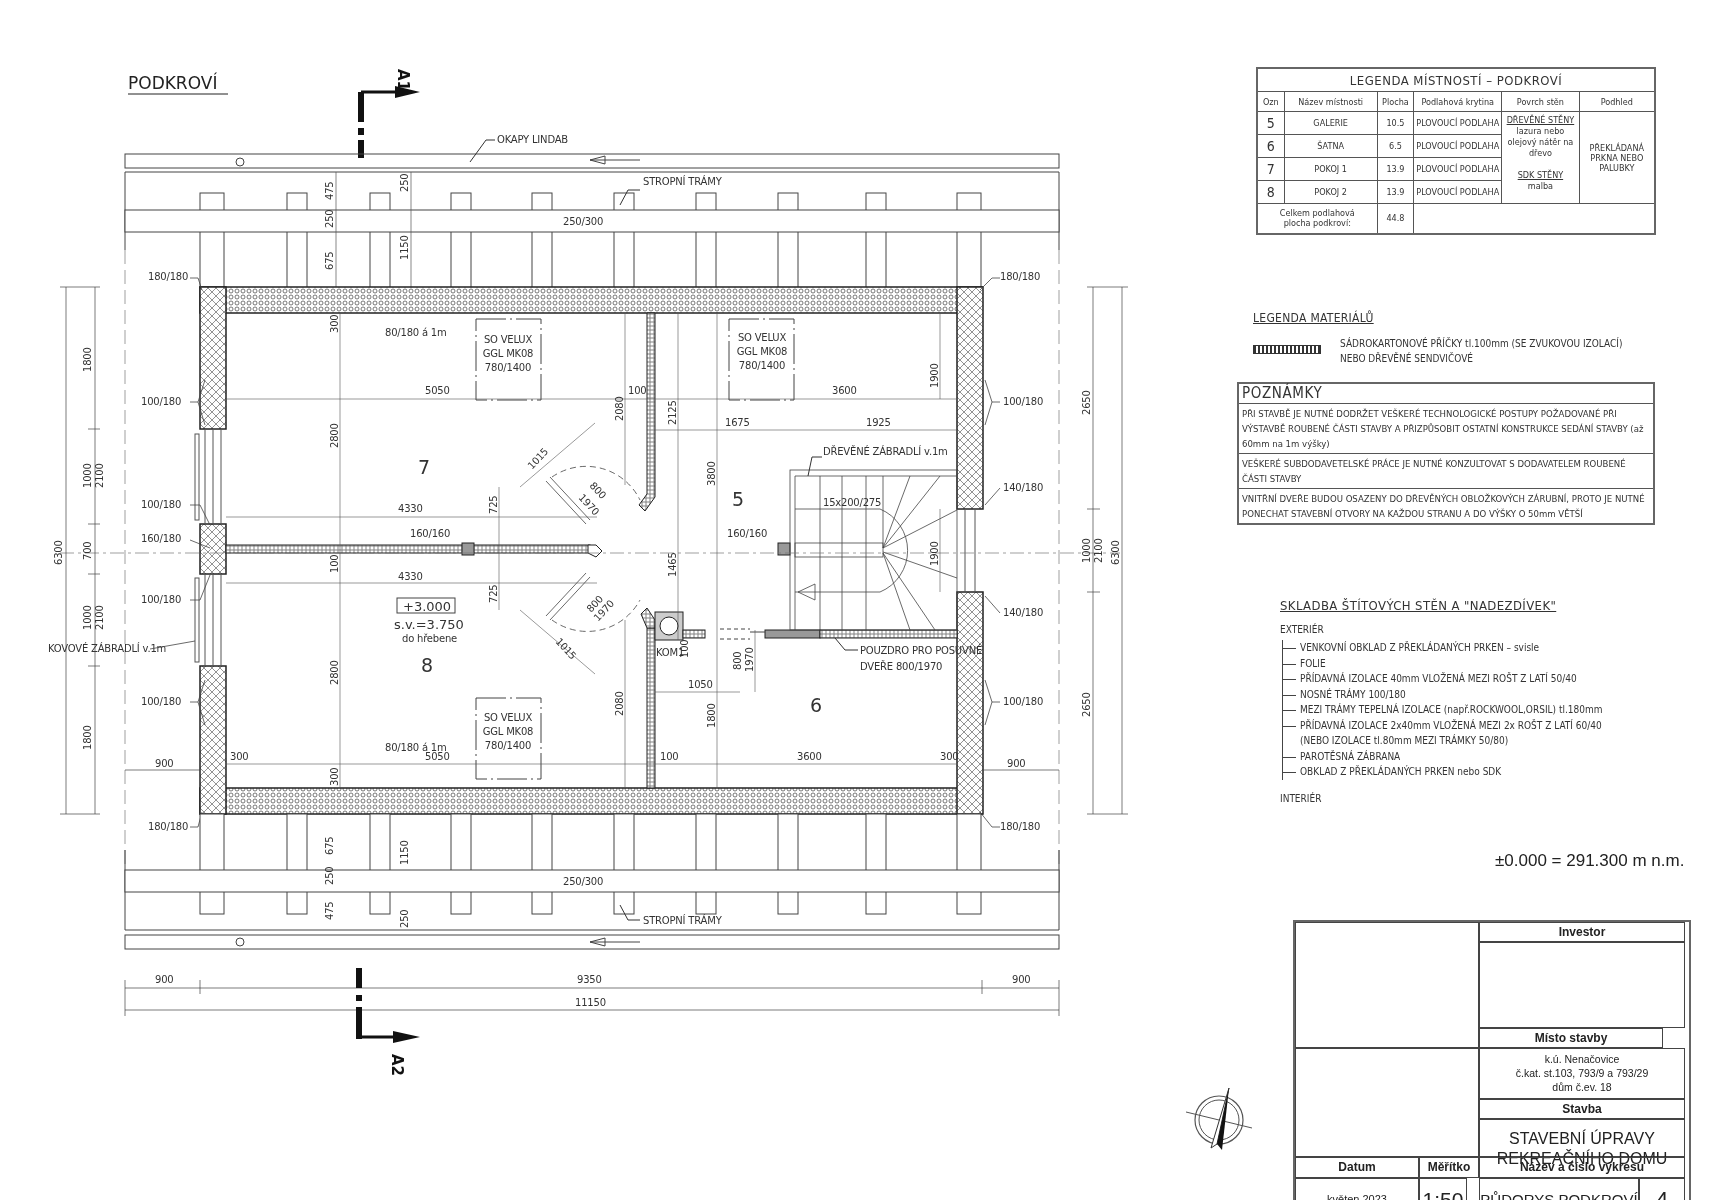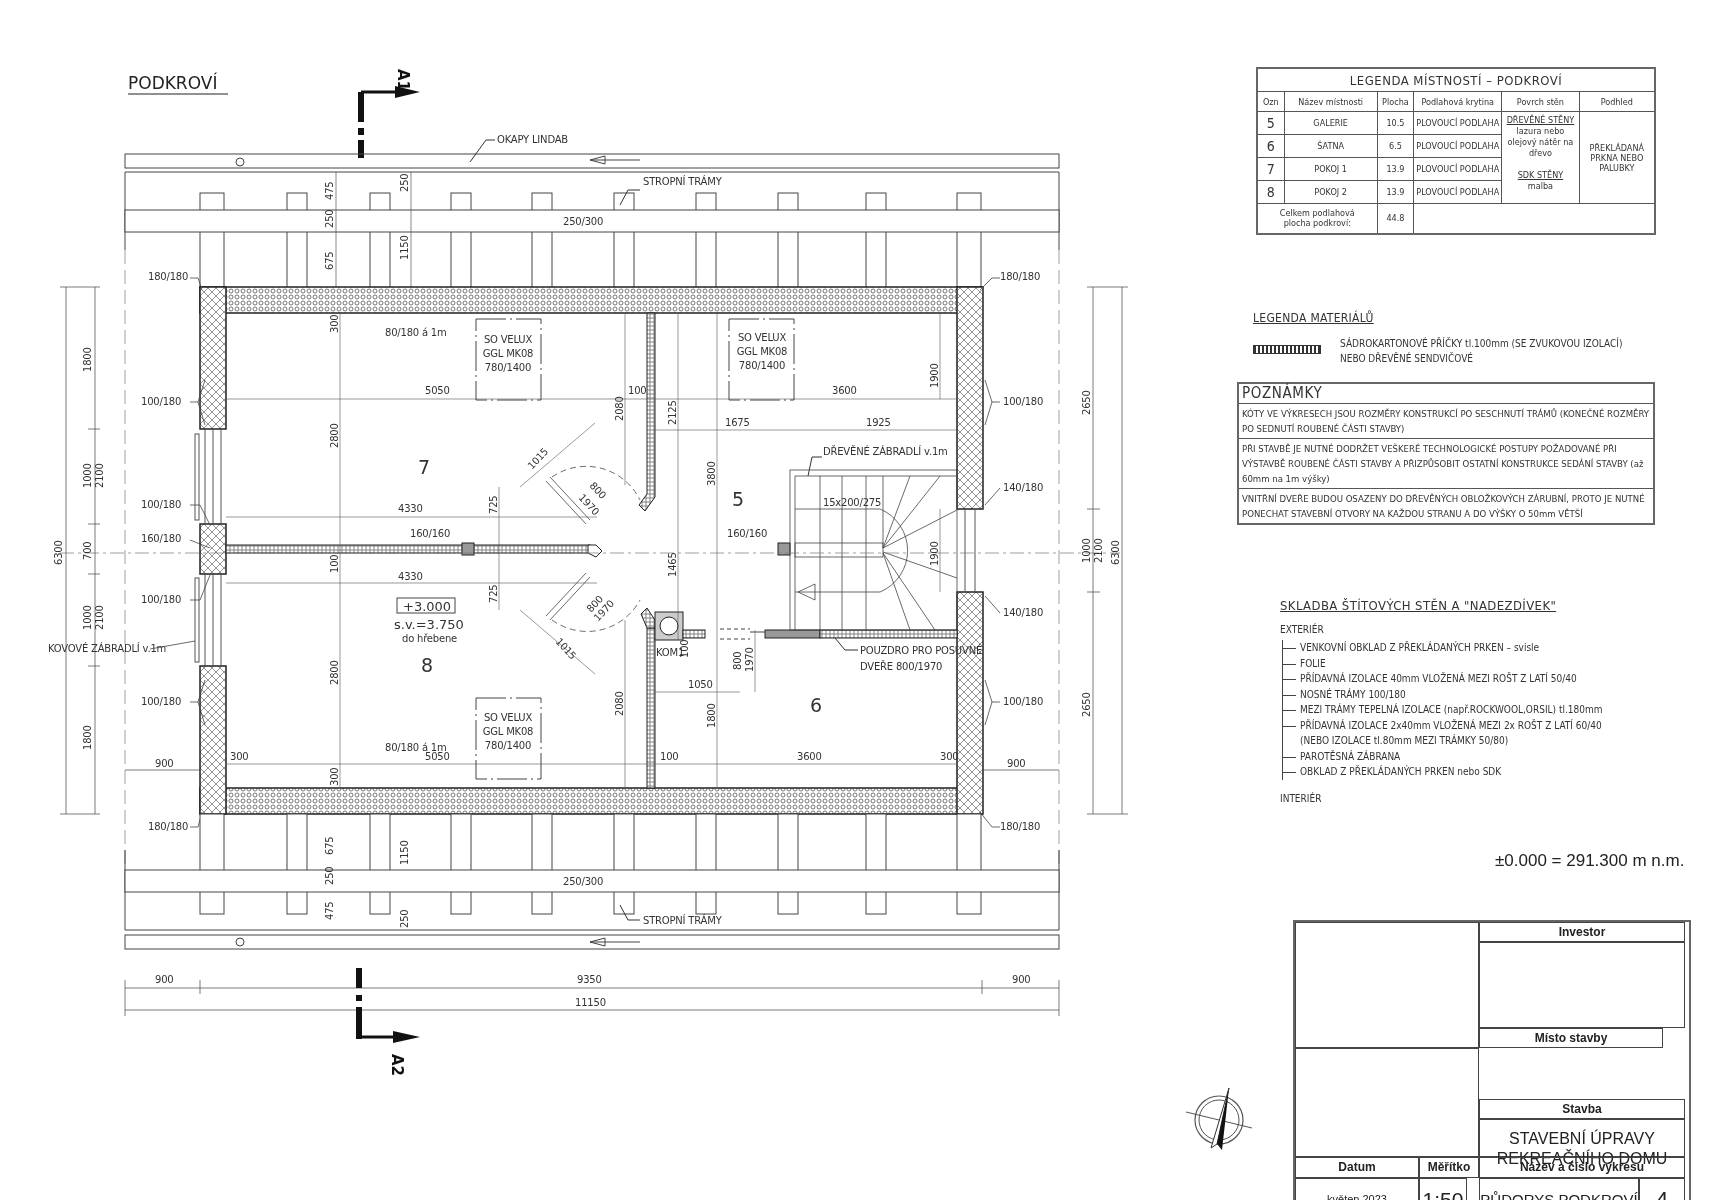--- a/index.html
+++ b/index.html
@@ -474,24 +474,24 @@
   <div>SÁDROKARTONOVÉ PŘÍČKY tl.100mm (SE ZVUKOVOU IZOLACÍ)</div>
   <div>NEBO DŘEVĚNÉ SENDVIČOVÉ</div>
 </div>
 
 <table class="abs notes">
   <tbody>
       <tr>
         <td class="ntitle">POZNÁMKY</td>
       </tr>
   <tr>
-        <td>KÓTY VE VÝKRESECH JSOU ROZMĚRY KONSTRUKCÍ PO SESCHNUTÍ TRÁMŮ (KONEČNÉ ROZMĚRY PO SEDNUTÍ ROUBENÉ ČÁSTI STAVBY)</td>
+        <td>PŘI STAVBĚ JE NUTNÉ DODRŽET VEŠKERÉ TECHNOLOGICKÉ POSTUPY POŽADOVANÉ PŘI VÝSTAVBĚ ROUBENÉ ČÁSTI STAVBY A PŘIZPŮSOBIT OSTATNÍ KONSTRUKCE SEDÁNÍ STAVBY (až 60mm na 1m výšky)</td>
       </tr>
   <tr>
-        <td>PŘI STAVBĚ JE NUTNÉ DODRŽET VEŠKERÉ TECHNOLOGICKÉ POSTUPY POŽADOVANÉ PŘI VÝSTAVBĚ ROUBENÉ ČÁSTI STAVBY A PŘIZPŮSOBIT OSTATNÍ KONSTRUKCE SEDÁNÍ STAVBY (až 60mm na 1m výšky)</td>
+        <td>VEŠKERÉ SUBDODAVETELSKÉ PRÁCE JE NUTNÉ KONZULTOVAT S DODAVATELEM ROUBENÉ ČÁSTI STAVBY</td>
       </tr>
   <tr>
         <td>VNITŘNÍ DVEŘE BUDOU OSAZENY DO DŘEVĚNÝCH OBLOŽKOVÝCH ZÁRUBNÍ, PROTO JE NUTNÉ PONECHAT STAVEBNÍ OTVORY NA KAŽDOU STRANU A DO VÝŠKY O 50mm VĚTŠÍ</td>
       </tr>
 </tbody>
   </table>
 
 <div class="abs sk-title">SKLADBA ŠTÍTOVÝCH STĚN A "NADEZDÍVEK"</div>
 <div class="abs sk-side" style="left:1280px;top:624px">EXTERIÉR</div>
 <div class="abs sk-list">
@@ -507,20 +507,25 @@
 </div>
 <div class="abs sk-side" style="left:1280px;top:793px">INTERIÉR</div>
 
 <div class="abs elev">±0.000 = 291.300 m n.m.</div>
 
 <div class="abs tb">
   <div class="cell" style="left:0;top:0;width:184px;height:126px"></div>
   <div class="cell hdr" style="left:184px;top:0;width:206px;height:20px">Investor</div>
   <div class="cell" style="left:184px;top:20px;width:206px;height:86px"></div>
   <div class="cell hdr" style="left:184px;top:106px;width:184px;height:20px">Místo stavby</div>
+  <div class="cell" style="left:184px;top:126px;width:206px;height:51px;font-size:10.5px;line-height:14px;padding-top:3px">
+    <div>k.ú. Nenačovice</div>
+    <div>č.kat. st.103, 793/9 a 793/29</div>
+    <div>dům č.ev. 18</div>
+  </div>
   <div class="cell" style="left:0;top:126px;width:184px;height:109px"></div>
   <div class="cell hdr" style="left:184px;top:177px;width:206px;height:20px">Stavba</div>
   <div class="cell" style="left:184px;top:197px;width:206px;height:38px;font-size:16px;line-height:20px;padding-top:9px">
     <div>STAVEBNÍ ÚPRAVY</div>
     <div>REKREAČNÍHO DOMU</div>
   </div>
   <div class="cell hdr" style="left:0;top:235px;width:124px;height:21px">Datum</div>
   <div class="cell hdr" style="left:124px;top:235px;width:60px;height:21px">Měřítko</div>
   <div class="cell hdr" style="left:184px;top:235px;width:206px;height:21px">Název a číslo výkresu</div>
   <div class="cell" style="left:0;top:256px;width:124px;height:41px;font-size:11px;line-height:41px">květen 2023</div>

